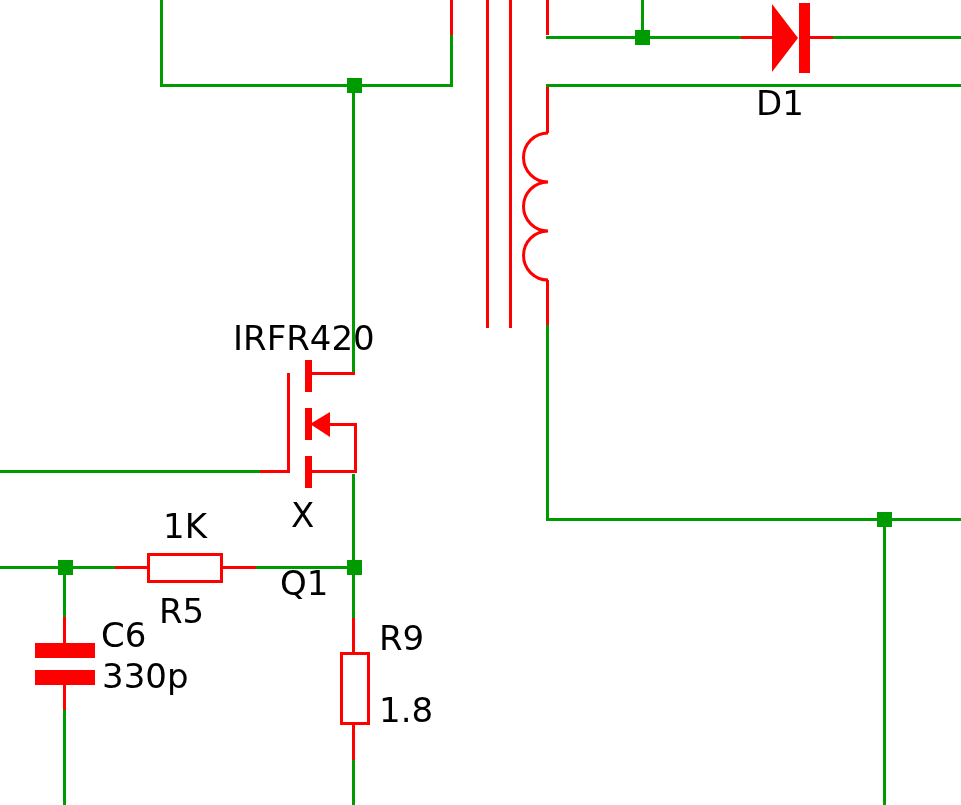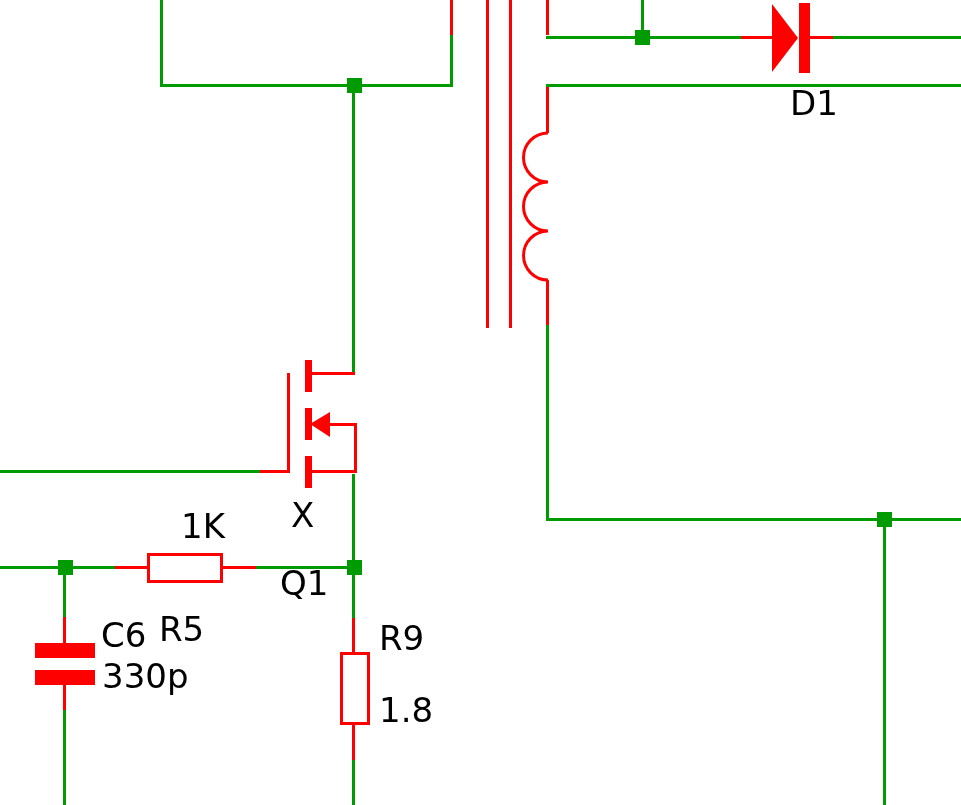--- a/index.html
+++ b/index.html
@@ -77,23 +77,24 @@
   <div class="s" style="left:35px;top:643px;width:60px;height:15px"></div>
   <div class="s" style="left:35px;top:670px;width:60px;height:15px"></div>
   <div class="s" style="left:63px;top:685px;width:3px;height:25px"></div>
 
   <div class="j" style="left:347px;top:78px"></div>
   <div class="j" style="left:635px;top:30px"></div>
   <div class="j" style="left:58px;top:560px"></div>
   <div class="j" style="left:347px;top:560px"></div>
   <div class="j" style="left:877px;top:512px"></div>
 
+  <div class="lbl" style="left:233px;top:321px">IRFR420</div>
   <div class="lbl" style="left:291px;top:498px">X</div>
   <div class="lbl" style="left:280px;top:566px">Q1</div>
-  <div class="lbl" style="left:790px;top:86px">D1</div>
-  <div class="lbl" style="left:181px;top:509px">1K</div>
-  <div class="lbl" style="left:159px;top:612px">R5</div>
+  <div class="lbl" style="left:756px;top:86px">D1</div>
+  <div class="lbl" style="left:163px;top:509px">1K</div>
+  <div class="lbl" style="left:159px;top:594px">R5</div>
   <div class="lbl" style="left:101px;top:618px">C6</div>
   <div class="lbl" style="left:102px;top:659px">330p</div>
   <div class="lbl" style="left:379px;top:621px">R9</div>
   <div class="lbl" style="left:379px;top:693px">1.8</div>
 
 </div>
 
 </body></html>

